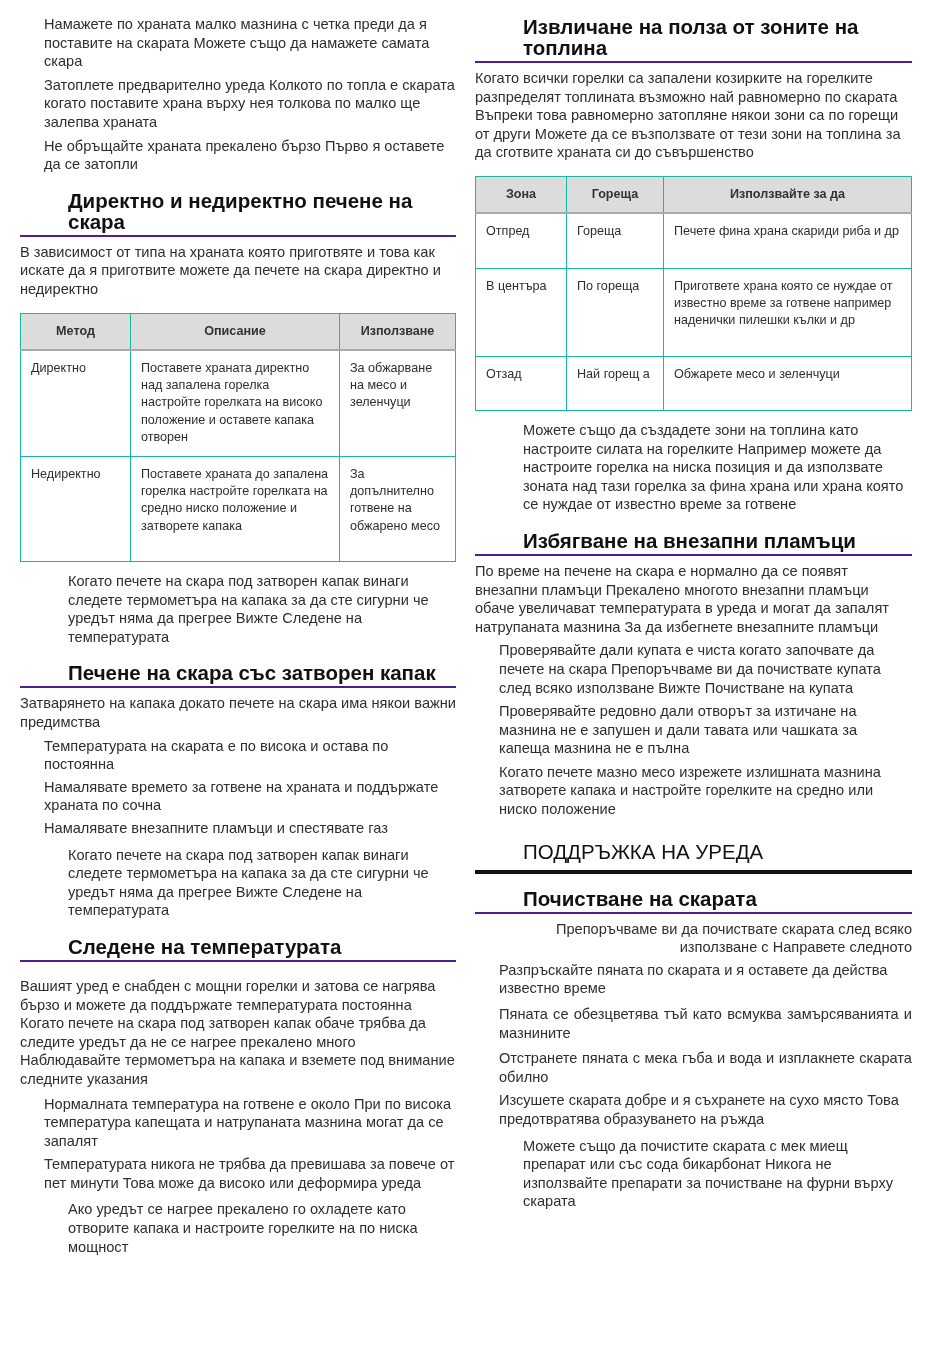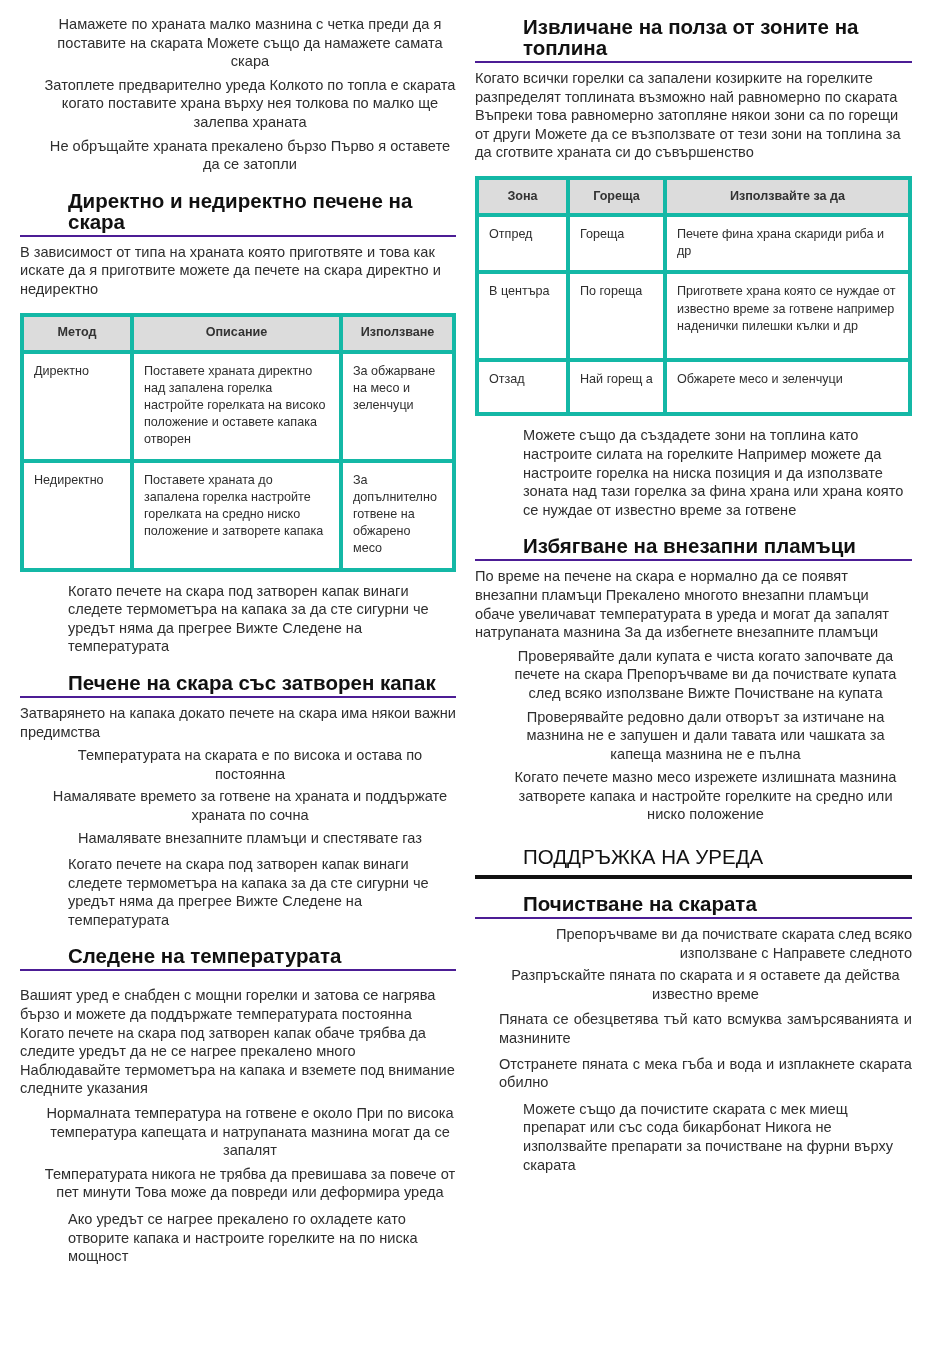--- a/index.html
+++ b/index.html
@@ -5,34 +5,34 @@
   * { box-sizing: border-box; margin: 0; padding: 0; }
   html, body { width: 950px; height: 1367px; background: #ffffff; overflow: hidden; }
   body { font-family: "Liberation Sans", sans-serif; color: #2b2b2b; position: relative; }
 
   .col { position: absolute; top: 0; }
   .col-left { left: 20px; width: 436px; }
   .col-right { left: 475px; width: 437px; }
 
   p, .text { font-size: 14.6px; line-height: 18.6px; color: #2e2e2e; }
 
-  .li1 { padding-left: 24px; margin-bottom: 4px; text-align: center; }
+  .li1 { padding-left: 24px; margin-bottom: 4px; }
   .note { padding-left: 48px; }
 
   .h2 {
     font-weight: bold; font-size: 20.5px; line-height: 21px; color: #111;
     padding-left: 48px; padding-bottom: 3px; border-bottom: 2px solid #4c1d95;
   }
   .h1 {
     font-weight: normal; font-size: 20.5px; line-height: 22px; color: #111;
     padding-left: 48px; padding-bottom: 7px; border-bottom: 4px solid #111;
   }
 
   table { border-collapse: collapse; width: 100%; }
-  th, td { border: 4px solid #14b8a6; vertical-align: top; font-size: 12.6px; line-height: 17.2px; color: #2e2e2e; }
+  th, td { border: 1px solid #14b8a6; vertical-align: top; font-size: 12.6px; line-height: 17.2px; color: #2e2e2e; }
   th { background: #dcdcdc; font-weight: bold; color: #333; text-align: center; vertical-align: middle; height: 37px; border-bottom: 2px solid #a9a9a9; }
   td { padding: 9px 10px 10px 10px; }
 </style>
 </head>
 <body>
 
 <div class="col col-left">
   <div style="padding-top:15px;">
     <p class="li1" style="margin-bottom:5px;">Намажете по храната малко мазнина с четка  преди да я поставите на скарата  Можете също да намажете самата скара</p>
     <p class="li1" style="margin-bottom:5px;">Затоплете предварително уреда  Колкото по топла е скарата  когато поставите храна върху нея  толкова по  малко ще залепва храната</p>
@@ -77,21 +77,21 @@
     <p class="li1">Температурата на скарата е по  висока и остава по  постоянна</p>
     <p class="li1">Намалявате времето за готвене на храната и поддържате храната по  сочна</p>
     <p class="li1">Намалявате внезапните пламъци и спестявате газ</p>
   </div>
   <p class="note" style="margin-top:8px;">Когато печете на скара под затворен капак  винаги следете термометъра на капака  за да сте сигурни  че уредът няма да прегрее  Вижте          Следене на температурата</p>
 
   <h2 class="h2" style="margin-top:16px;">Следене на температурата</h2>
   <p style="margin-top:15px;">Вашият уред е снабден с мощни горелки и затова се нагрява бързо и можете да поддържате температурата постоянна  Когато печете на скара под затворен капак  обаче  трябва да следите уредът да не се нагрее прекалено много  Наблюдавайте термометъра на капака и вземете под внимание следните указания</p>
   <div style="margin-top:6px;">
     <p class="li1" style="margin-bottom:5px;">Нормалната температура на готвене е около                При по  висока температура капещата и натрупаната мазнина могат да се запалят</p>
-    <p class="li1">Температурата никога не трябва да превишава                за повече от пет минути  Това може да повреди или деформира уреда</p>
+    <p class="li1">Температурата никога не трябва да превишава                за повече от пет минути  Това може да високо или деформира уреда</p>
   </div>
   <p class="note" style="margin-top:8px;">Ако уредът се нагрее прекалено  го охладете  като отворите капака и настроите горелките на по  ниска мощност</p>
 </div>
 
 <div class="col col-right">
   <h2 class="h2" style="margin-top:16px;">Извличане на полза от зоните на топлина</h2>
   <p style="margin-top:6px;">Когато всички горелки са запалени  козирките на горелките разпределят топлината възможно най  равномерно по скарата  Въпреки това  равномерно затопляне  някои зони са по  горещи от други  Можете да се възползвате от тези зони на топлина  за да сготвите храната си до съвършенство</p>
 
   <table style="margin-top:14px;">
     <colgroup>
@@ -136,15 +136,16 @@
   </div>
 
   <h1 class="h1" style="margin-top:22px;">ПОДДРЪЖКА НА УРЕДА</h1>
 
   <h2 class="h2" style="margin-top:14px;">Почистване на скарата</h2>
   <p style="margin-top:6px;text-align:right;">Препоръчваме ви да почиствате скарата след всяко използване с                                    Направете следното</p>
   <div style="margin-top:4px;">
     <p class="li1" style="margin-bottom:7px;">Разпръскайте пяната по скарата и я оставете да действа известно време</p>
     <p class="li1" style="margin-bottom:7px; text-align:justify;">Пяната се обезцветява тъй като всмуква замърсяванията и мазнините</p>
     <p class="li1" style="margin-bottom:5px; text-align:justify;">Отстранете пяната с мека гъба и вода и изплакнете скарата обилно</p>
+    <p class="li1">Изсушете скарата добре и я съхранете на сухо място  Това предотвратява образуването на ръжда</p>
   </div>
   <p class="note" style="margin-top:8px;">Можете също да почистите скарата с мек миещ препарат или със сода бикарбонат  Никога не използвайте препарати за почистване на фурни върху скарата</p>
 </div>
 
 </body></html>

